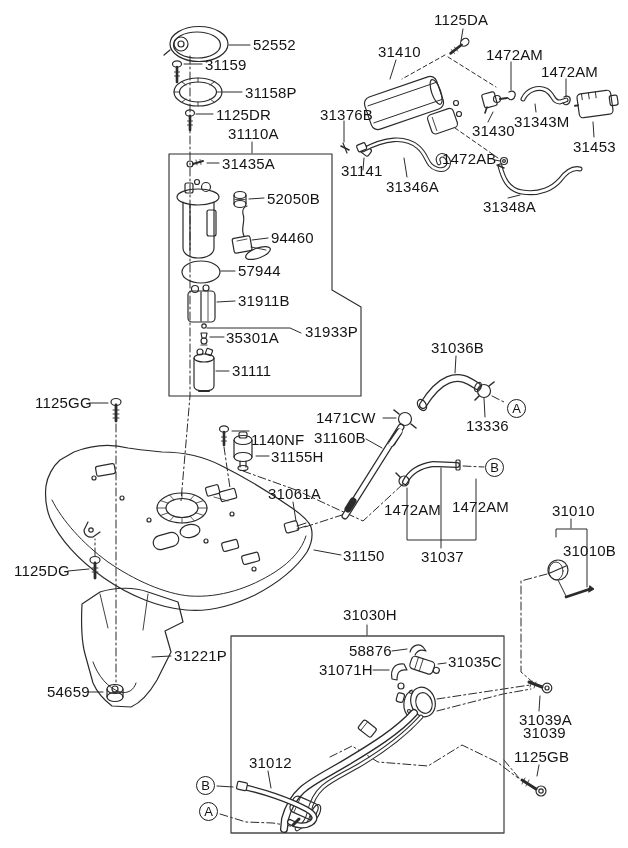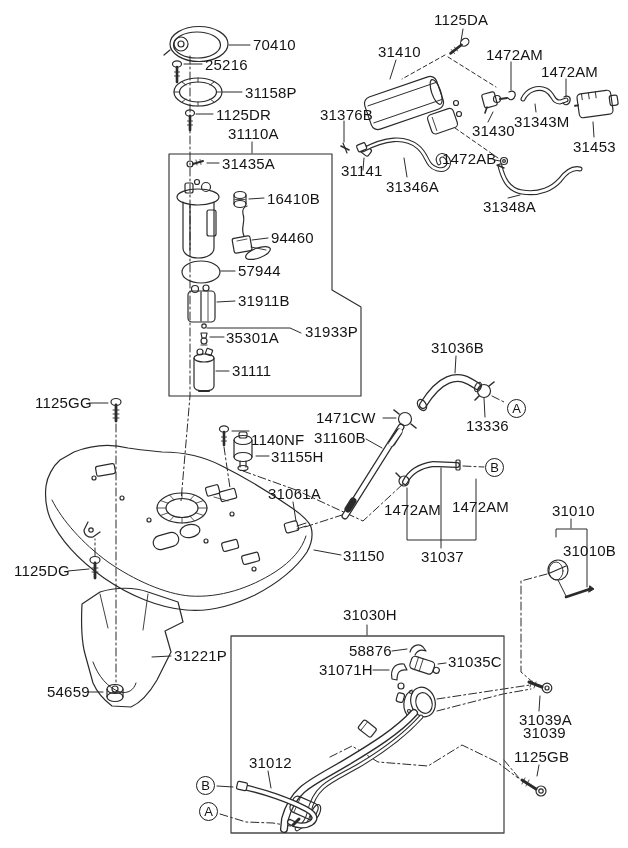--- a/index.html
+++ b/index.html
@@ -427,27 +427,27 @@
       <line x1="446" y1="663" x2="438" y2="664"></line>
       <line x1="373" y1="670" x2="389" y2="670"></line>
       <line x1="268" y1="771" x2="271" y2="788"></line>
       <line x1="540" y1="696" x2="539" y2="711"></line>
       <line x1="539" y1="765" x2="537" y2="776"></line>
       <line x1="217" y1="786" x2="233" y2="787"></line>
     </g>
   </g>
 </svg>
 
-<div class="lbl" style="left:253px;top:37px">70410</div>
-<div class="lbl" style="left:205px;top:57px">25216</div>
+<div class="lbl" style="left:253px;top:37px">52552</div>
+<div class="lbl" style="left:205px;top:57px">31159</div>
 <div class="lbl" style="left:245px;top:85px">31158P</div>
 <div class="lbl" style="left:216px;top:107px">1125DR</div>
 <div class="lbl" style="left:228px;top:126px">31110A</div>
 <div class="lbl" style="left:222px;top:156px">31435A</div>
-<div class="lbl" style="left:267px;top:191px">16410B</div>
+<div class="lbl" style="left:267px;top:191px">52050B</div>
 <div class="lbl" style="left:271px;top:230px">94460</div>
 <div class="lbl" style="left:238px;top:263px">57944</div>
 <div class="lbl" style="left:238px;top:293px">31911B</div>
 <div class="lbl" style="left:226px;top:330px">35301A</div>
 <div class="lbl" style="left:305px;top:324px">31933P</div>
 <div class="lbl" style="left:232px;top:363px">31111</div>
 
 <div class="lbl" style="left:434px;top:12px">1125DA</div>
 <div class="lbl" style="left:378px;top:44px">31410</div>
 <div class="lbl" style="left:486px;top:47px">1472AM</div>

